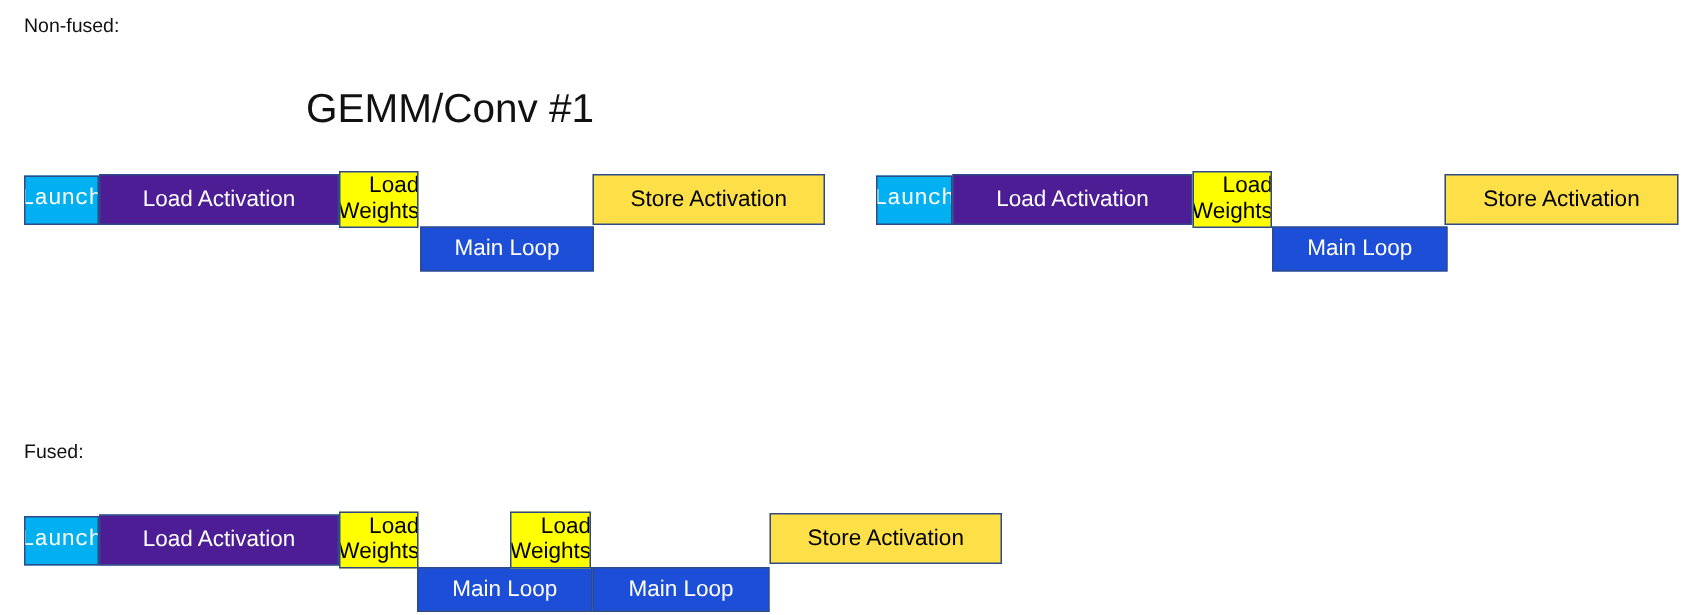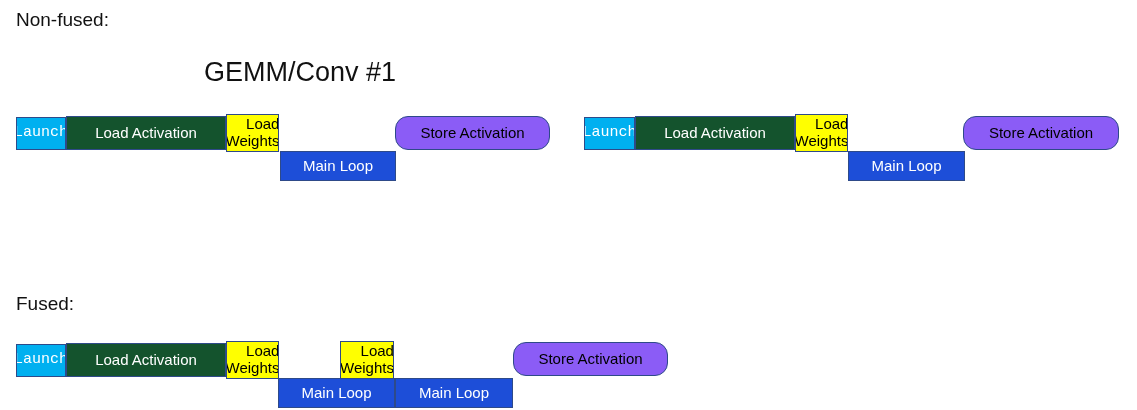--- a/index.html
+++ b/index.html
@@ -6,21 +6,21 @@
   .canvas {
     position: relative;
     width: 1137px;
     height: 410px;
     background: #ffffff;
     font-family: "Liberation Sans", sans-serif;
     overflow: hidden;
   }
   .section-label {
     position: absolute;
-    font-size: 19px;
+    font-size: 13px;
     color: #111111;
     white-space: nowrap;
   }
   .group-title {
     position: absolute;
     font-size: 27px;
     color: #111111;
     white-space: nowrap;
   }
   .block {
@@ -30,24 +30,24 @@
     display: flex;
     align-items: center;
     justify-content: center;
     text-align: center;
     font-size: 15px;
     line-height: 1.12;
     white-space: pre-line;
     overflow: hidden;
   }
   .c-launch  { background: #00B0F0; color: #ffffff; font-family: Liberation Mono, monospace; }
-  .c-load    { background: #14532d; color: #ffffff; }
+  .c-load    { background: #4c1d95; color: #ffffff; }
   .c-weights { background: #FFFF00; color: #000000; text-align: right; }
   .c-loop    { background: #1d4ed8; color: #ffffff; }
-  .c-store   { background: #8b5cf6; color: #000000; border-radius: 13px; }
+  .c-store   { background: #fde047; color: #000000; }
 </style>
 </head>
 <body>
 
 <div class="canvas">
 
   <div class="section-label" style="left:16px; top:9px;">Non-fused:</div>
 
   <div class="group-title" style="left:204px; top:57px;">GEMM/Conv #1</div>
 

